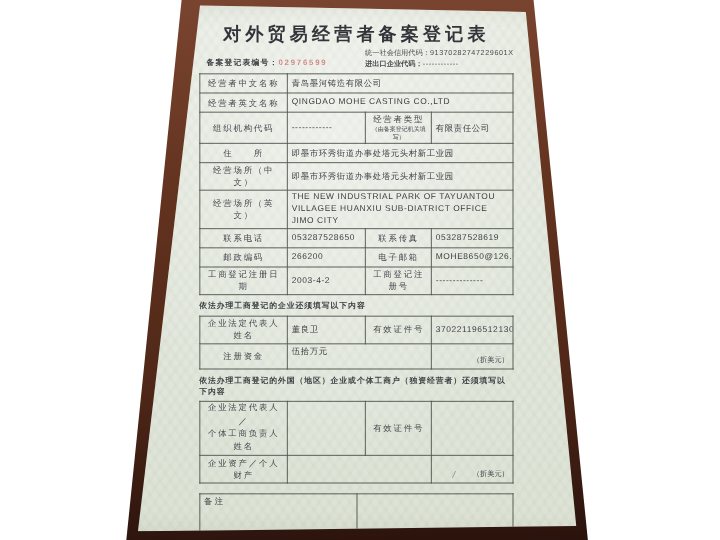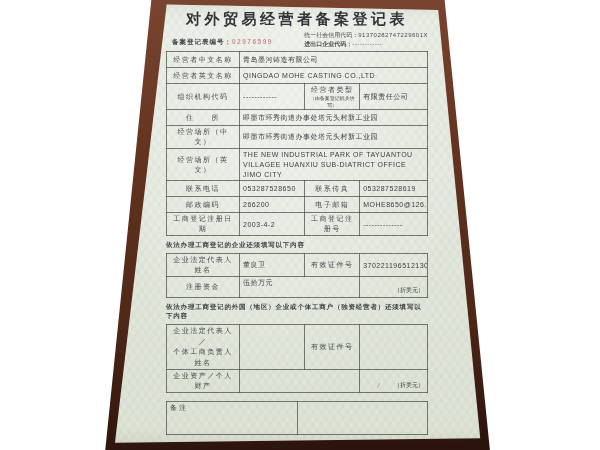--- a/index.html
+++ b/index.html
@@ -16,21 +16,21 @@
     clip-path:polygon(17% 1%,84.2% 2.2%,94.6% 97.4%,4.2% 98.4%);
     background:
       radial-gradient(ellipse at 45% 25%,rgba(255,255,255,.38),transparent 60%),
       repeating-linear-gradient(55deg,rgba(140,170,140,.05) 0 3px,transparent 3px 7px),
       repeating-linear-gradient(-55deg,rgba(140,170,140,.05) 0 3px,transparent 3px 7px),
       linear-gradient(180deg,#eaede5 0%,#e3e7dd 55%,#dde2d5 100%);
     box-shadow:inset 0 0 22px rgba(90,80,55,.22);}
 
   .content{position:absolute;left:68px;top:10px;width:262px;color:#3a3d41;}
 
-  .form-title{text-align:center;font-size:15px;font-weight:700;
+  .form-title{margin-top:10px;text-align:center;font-size:15px;font-weight:700;
     letter-spacing:3.5px;color:#33343a;line-height:1.2;}
 
   .codes-row{position:relative;margin-top:3px;height:20px;}
   .form-no{position:absolute;left:6px;top:7px;font-size:6.5px;font-weight:700;
     letter-spacing:1px;color:#3c3f43;white-space:nowrap;}
   .form-no .num{color:#d28c8c;letter-spacing:1.5px;}
   .right-codes{position:absolute;right:0;top:0;font-size:6px;line-height:1.55;
     color:#4a4d50;text-align:left;white-space:nowrap;}
   .right-codes .b{font-weight:700;}
   .right-codes .code-val{letter-spacing:.5px;}

